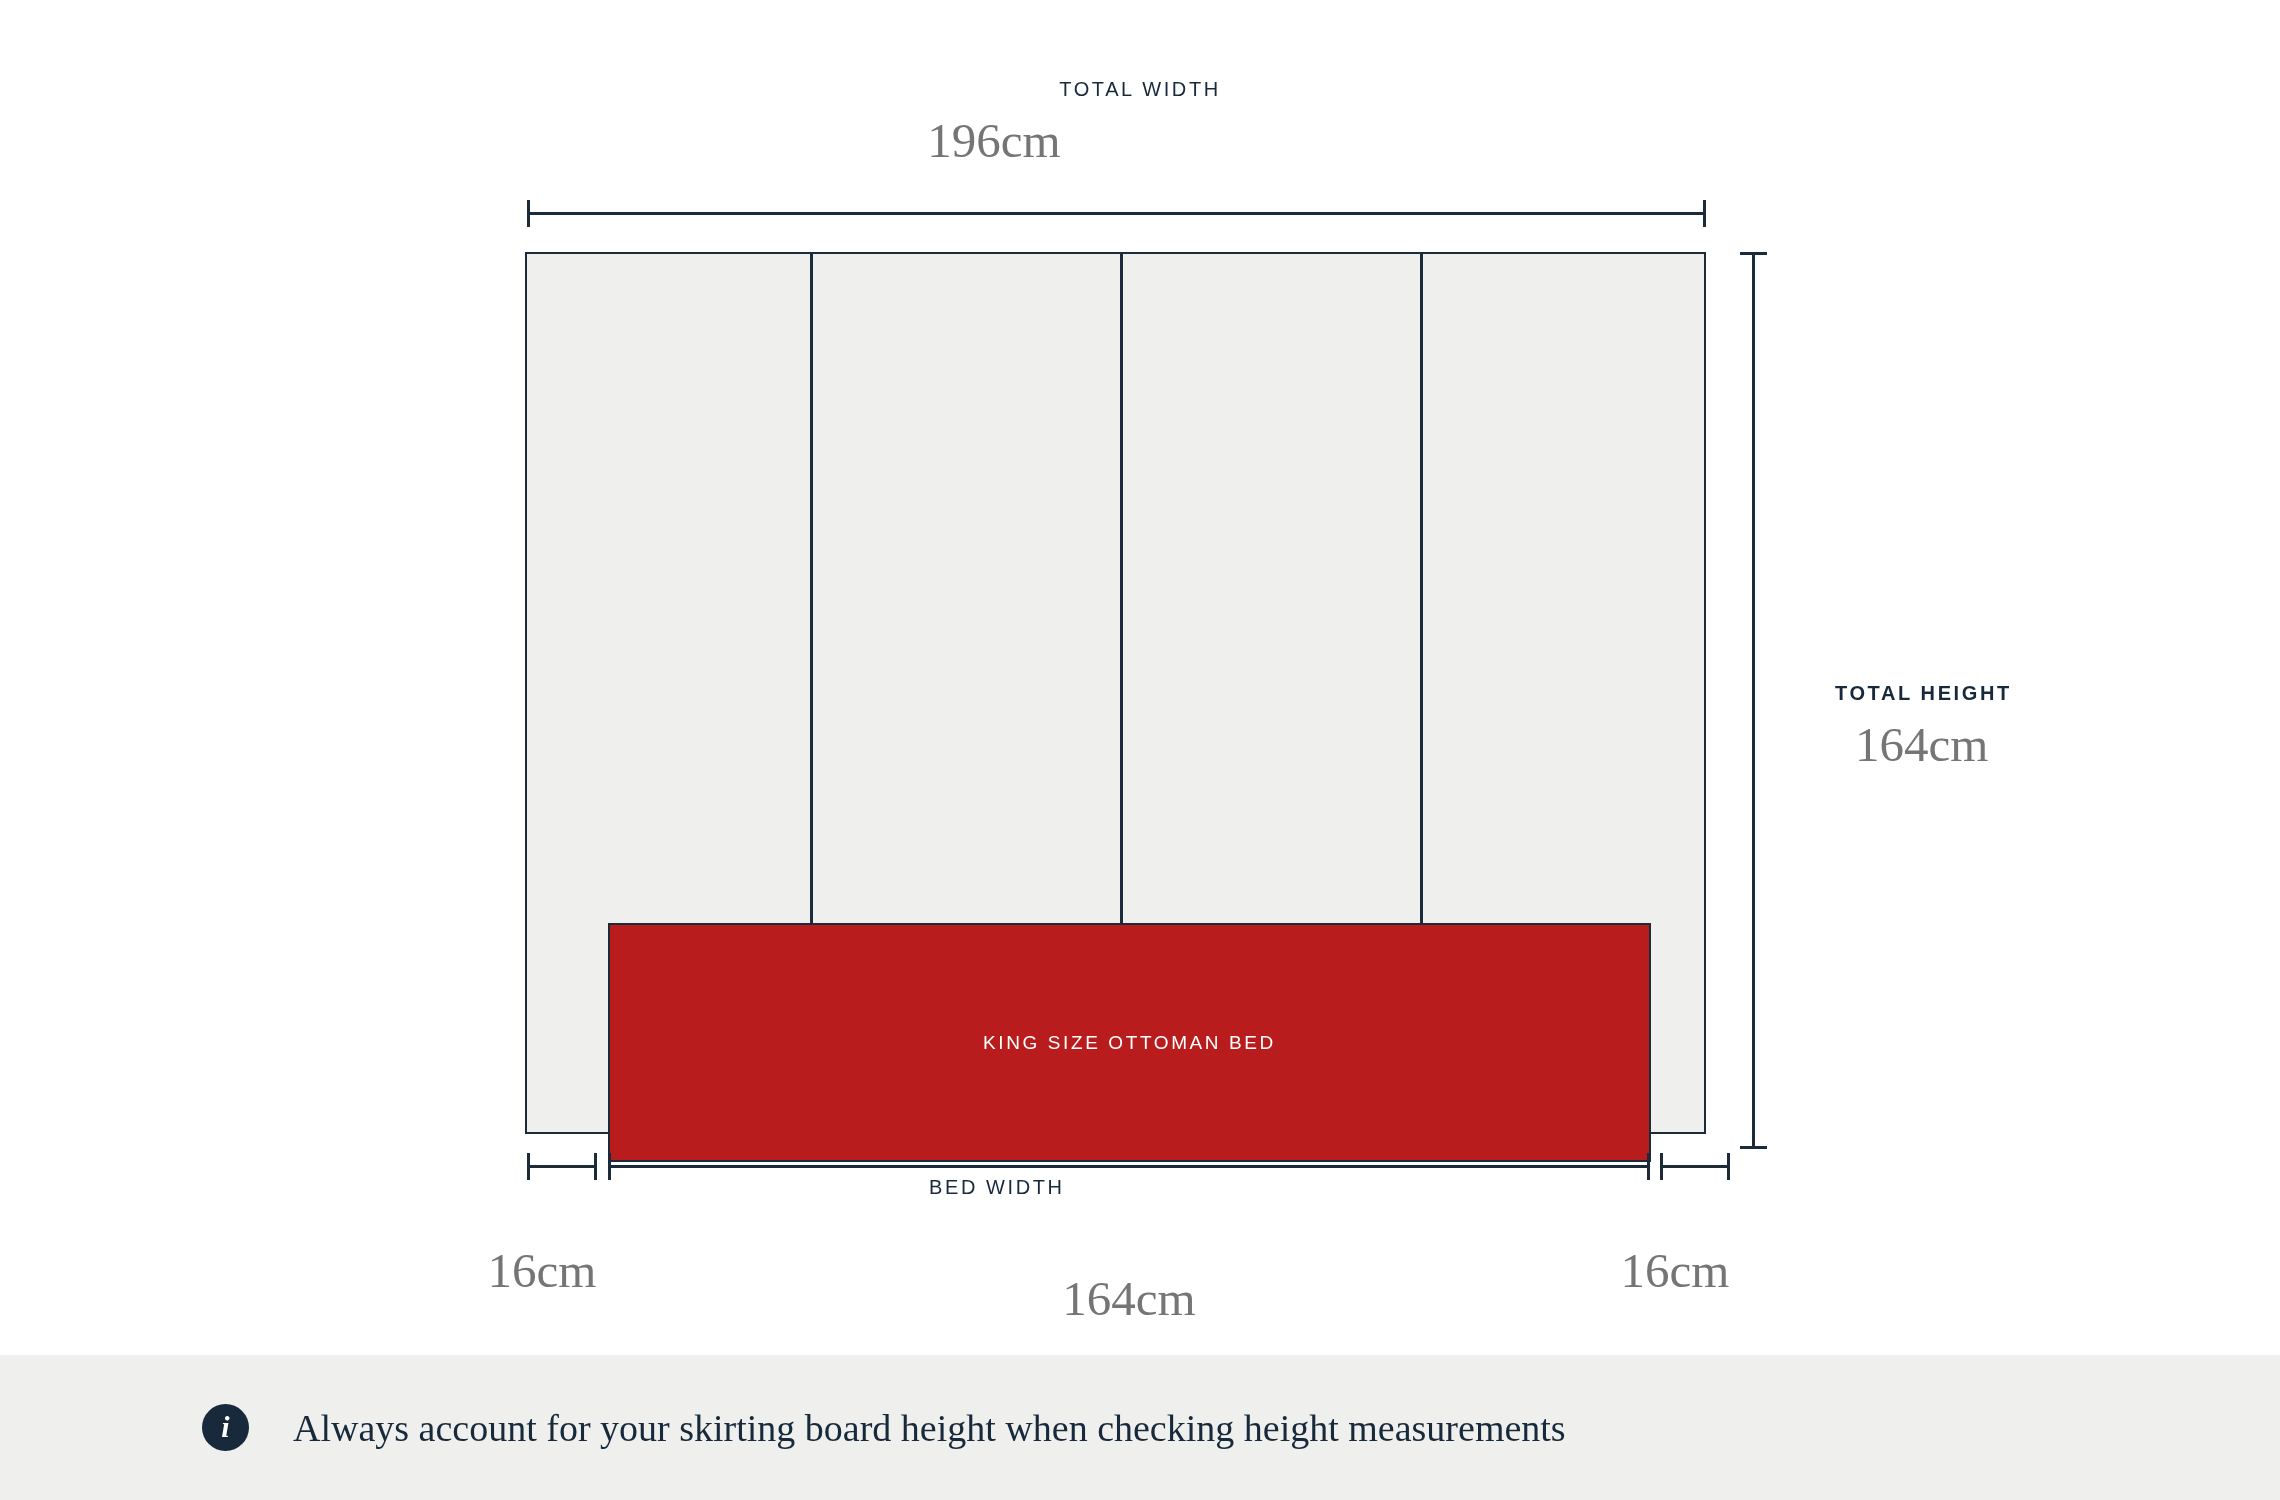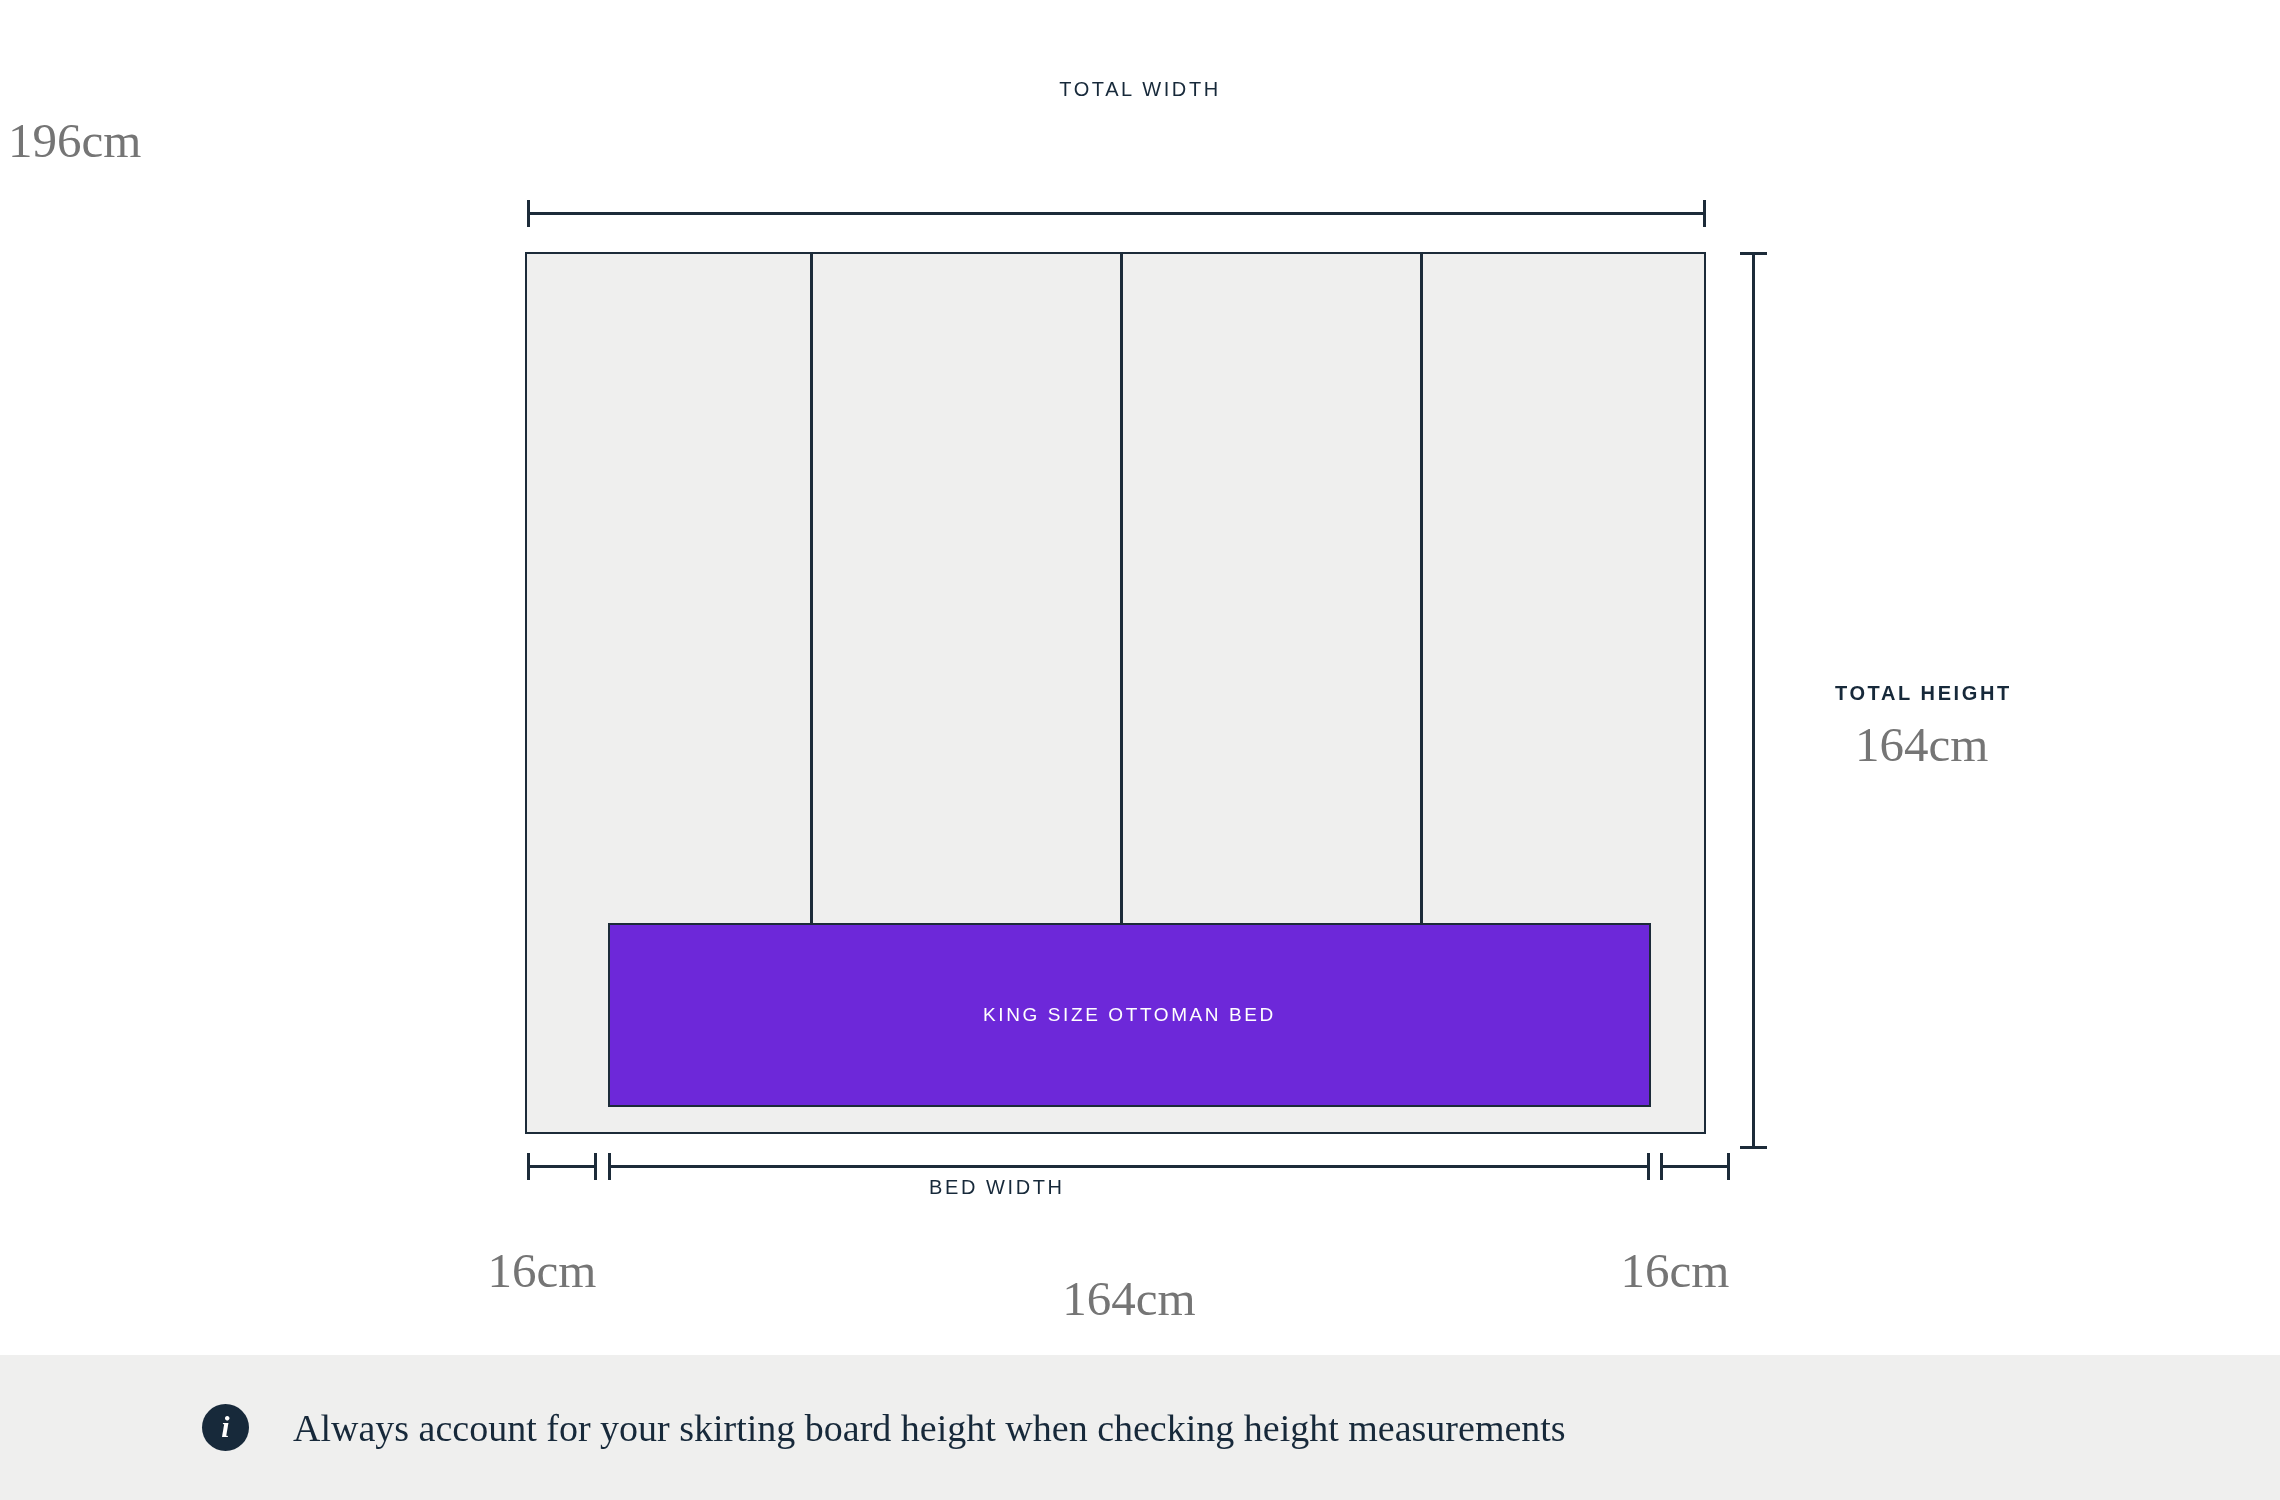--- a/index.html
+++ b/index.html
@@ -30,42 +30,42 @@
   .val{
     font-family:"Liberation Serif", serif;
     font-size:49px;
     color:#757575;
     white-space:nowrap;
     font-weight:400;
   }
 
   
   #top-dim-label{left:0;top:78px;width:2280px;text-align:center;}
-  #top-dim-value{left:8px;top:112px;width:1988px;}
+  #top-dim-value{left:0;top:112px;width:1988px;text-align:center;}
 
   #top-dim-line{left:527px;top:212px;width:1179px;height:3px;}
   #top-dim-cap-l{left:527px;top:200px;width:3px;height:27px;}
   #top-dim-cap-r{left:1703px;top:200px;width:3px;height:27px;}
 
   
   #headboard{
     left:525px;top:252px;width:1181px;height:882px;
     background:#efefee;
     border:2px solid #1c2b39;
     box-sizing:border-box;
   }
   .panel-div{top:252px;width:3px;height:673px;}
   #panel-div-1{left:810px;}
   #panel-div-2{left:1120px;}
   #panel-div-3{left:1420px;}
 
   
   #bed{
-    left:608px;top:923px;width:1043px;height:184px;
-    background:#6d28d9;
+    left:608px;top:923px;width:1043px;height:239px;
+    background:#b91c1c;
     border:2px solid #1c2b39;
     box-sizing:border-box;
     display:flex;align-items:center;justify-content:center;
   }
   #bed-label{
     font-family:"Liberation Sans", sans-serif;
     font-size:19px;
     letter-spacing:2.6px;
     color:#ffffff;
     text-transform:uppercase;

